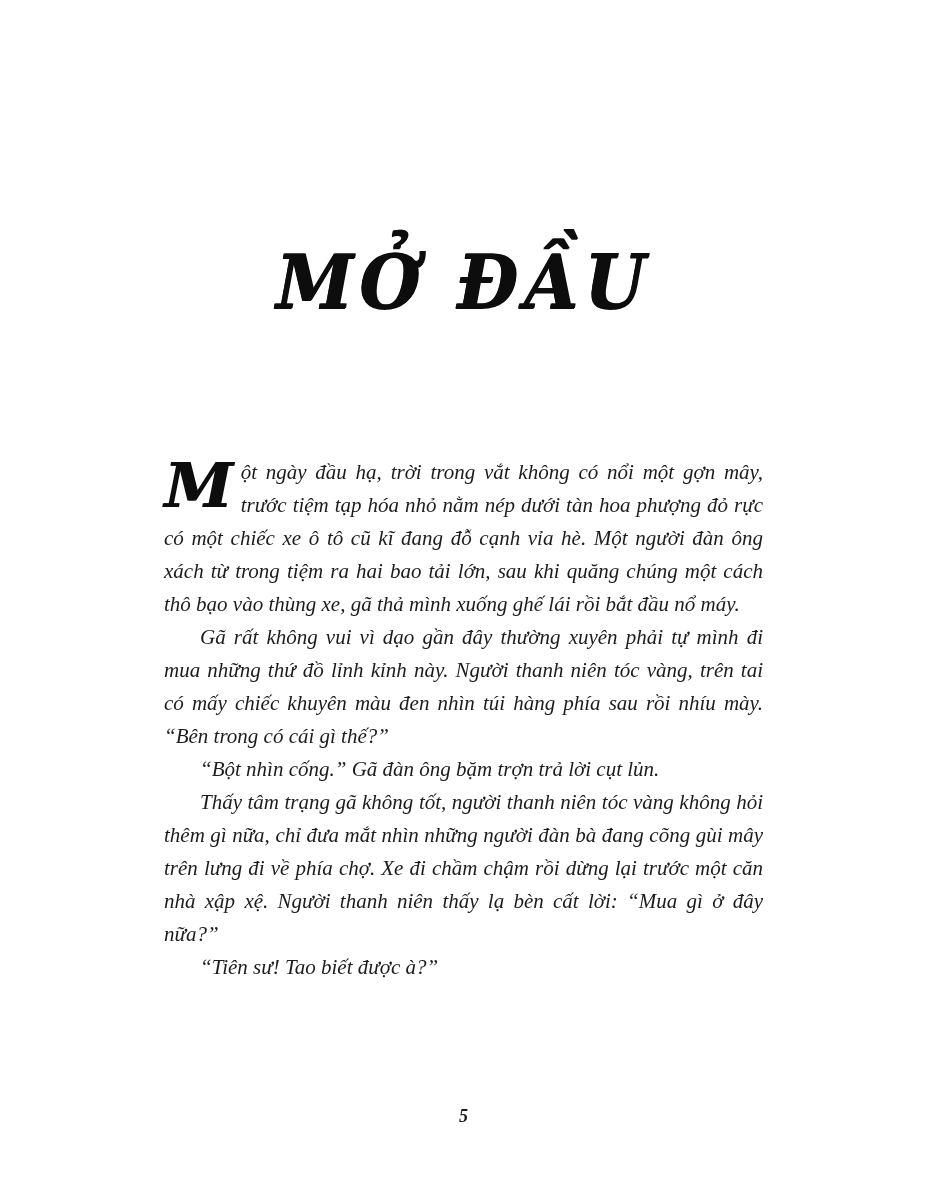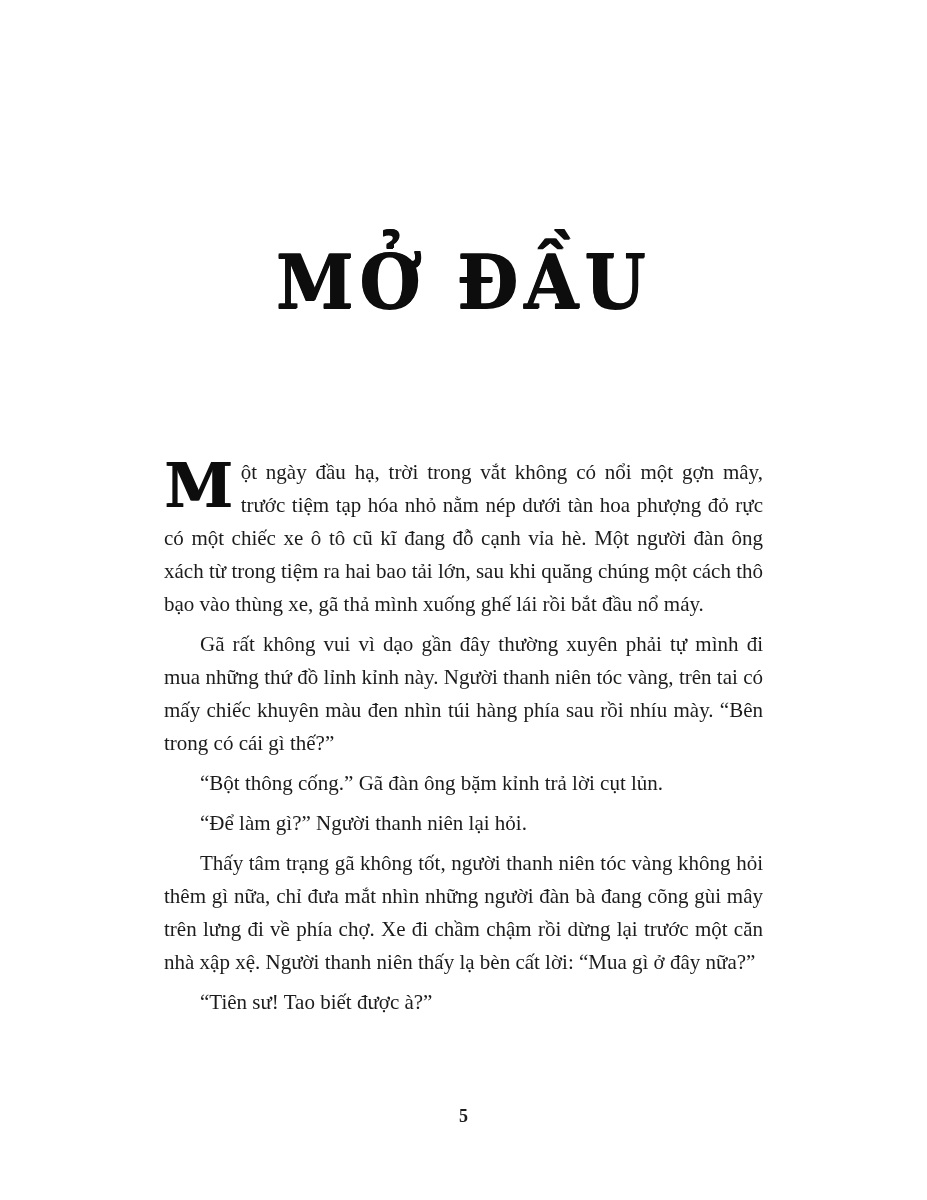--- a/index.html
+++ b/index.html
@@ -8,20 +8,21 @@
     background: #ffffff;
   }
   .page {
     position: relative;
     width: 927px;
     height: 1200px;
     background: #ffffff;
     font-family: "Liberation Serif", serif;
     color: #1c1c1c;
     overflow: hidden;
+    font-style: italic;
   }
   .chapter-title {
     position: absolute;
     top: 240px;
     left: 0;
     width: 100%;
     margin: 0;
     text-align: center;
     font-family: "DejaVu Serif", serif;
     font-weight: bold;
@@ -38,21 +39,20 @@
     width: 599px;
     font-size: 21px;
     line-height: 33px;
     text-align: justify;
   }
   .para {
     margin: 0;
   }
   .para.indent {
     text-indent: 36px;
-    margin-top: 7px;
   }
   .dropcap {
     float: left;
     font-family: "DejaVu Serif", serif;
     font-weight: bold;
     font-size: 62px;
     line-height: 50px;
     padding: 5px 8px 0 0;
     color: #0d0d0d;
     text-shadow: 1px 0 0 #0d0d0d;
@@ -76,23 +76,22 @@
   <h1 class="chapter-title">MỞ ĐẦU</h1>
 
   <div class="body-text">
 
     <p class="para first">
       <span class="dropcap">M</span><span>ột ngày đầu hạ, trời trong vắt không có nổi một gợn mây, trước tiệm tạp hóa nhỏ nằm nép dưới tàn hoa phượng đỏ rực có một chiếc xe ô tô cũ kĩ đang đỗ cạnh vỉa hè. Một người đàn ông xách từ trong tiệm ra hai bao tải lớn, sau khi quăng chúng một cách thô bạo vào thùng xe, gã thả mình xuống ghế lái rồi bắt đầu nổ máy.</span>
     </p>
 
     <p class="para indent">Gã rất không vui vì dạo gần đây thường xuyên phải tự mình đi mua những thứ đồ lỉnh kỉnh này. Người thanh niên tóc vàng, trên tai có mấy chiếc khuyên màu đen nhìn túi hàng phía sau rồi nhíu mày. “Bên trong có cái gì thế?”</p>
 
-    <p class="para indent">“Bột thông cống.” Gã đàn ông bặm kỉnh trả lời cụt lủn.</p>
+    <p class="para indent">“Bột nhìn cống.” Gã đàn ông bặm trợn trả lời cụt lủn.</p>
 
-    <p class="para indent">“Để làm gì?” Người thanh niên lại hỏi.</p>
 
     <p class="para indent">Thấy tâm trạng gã không tốt, người thanh niên tóc vàng không hỏi thêm gì nữa, chỉ đưa mắt nhìn những người đàn bà đang cõng gùi mây trên lưng đi về phía chợ. Xe đi chầm chậm rồi dừng lại trước một căn nhà xập xệ. Người thanh niên thấy lạ bèn cất lời: “Mua gì ở đây nữa?”</p>
 
     <p class="para indent">“Tiên sư! Tao biết được à?”</p>
 
   </div>
 
   <div class="page-number">5</div>
 
 </div>

